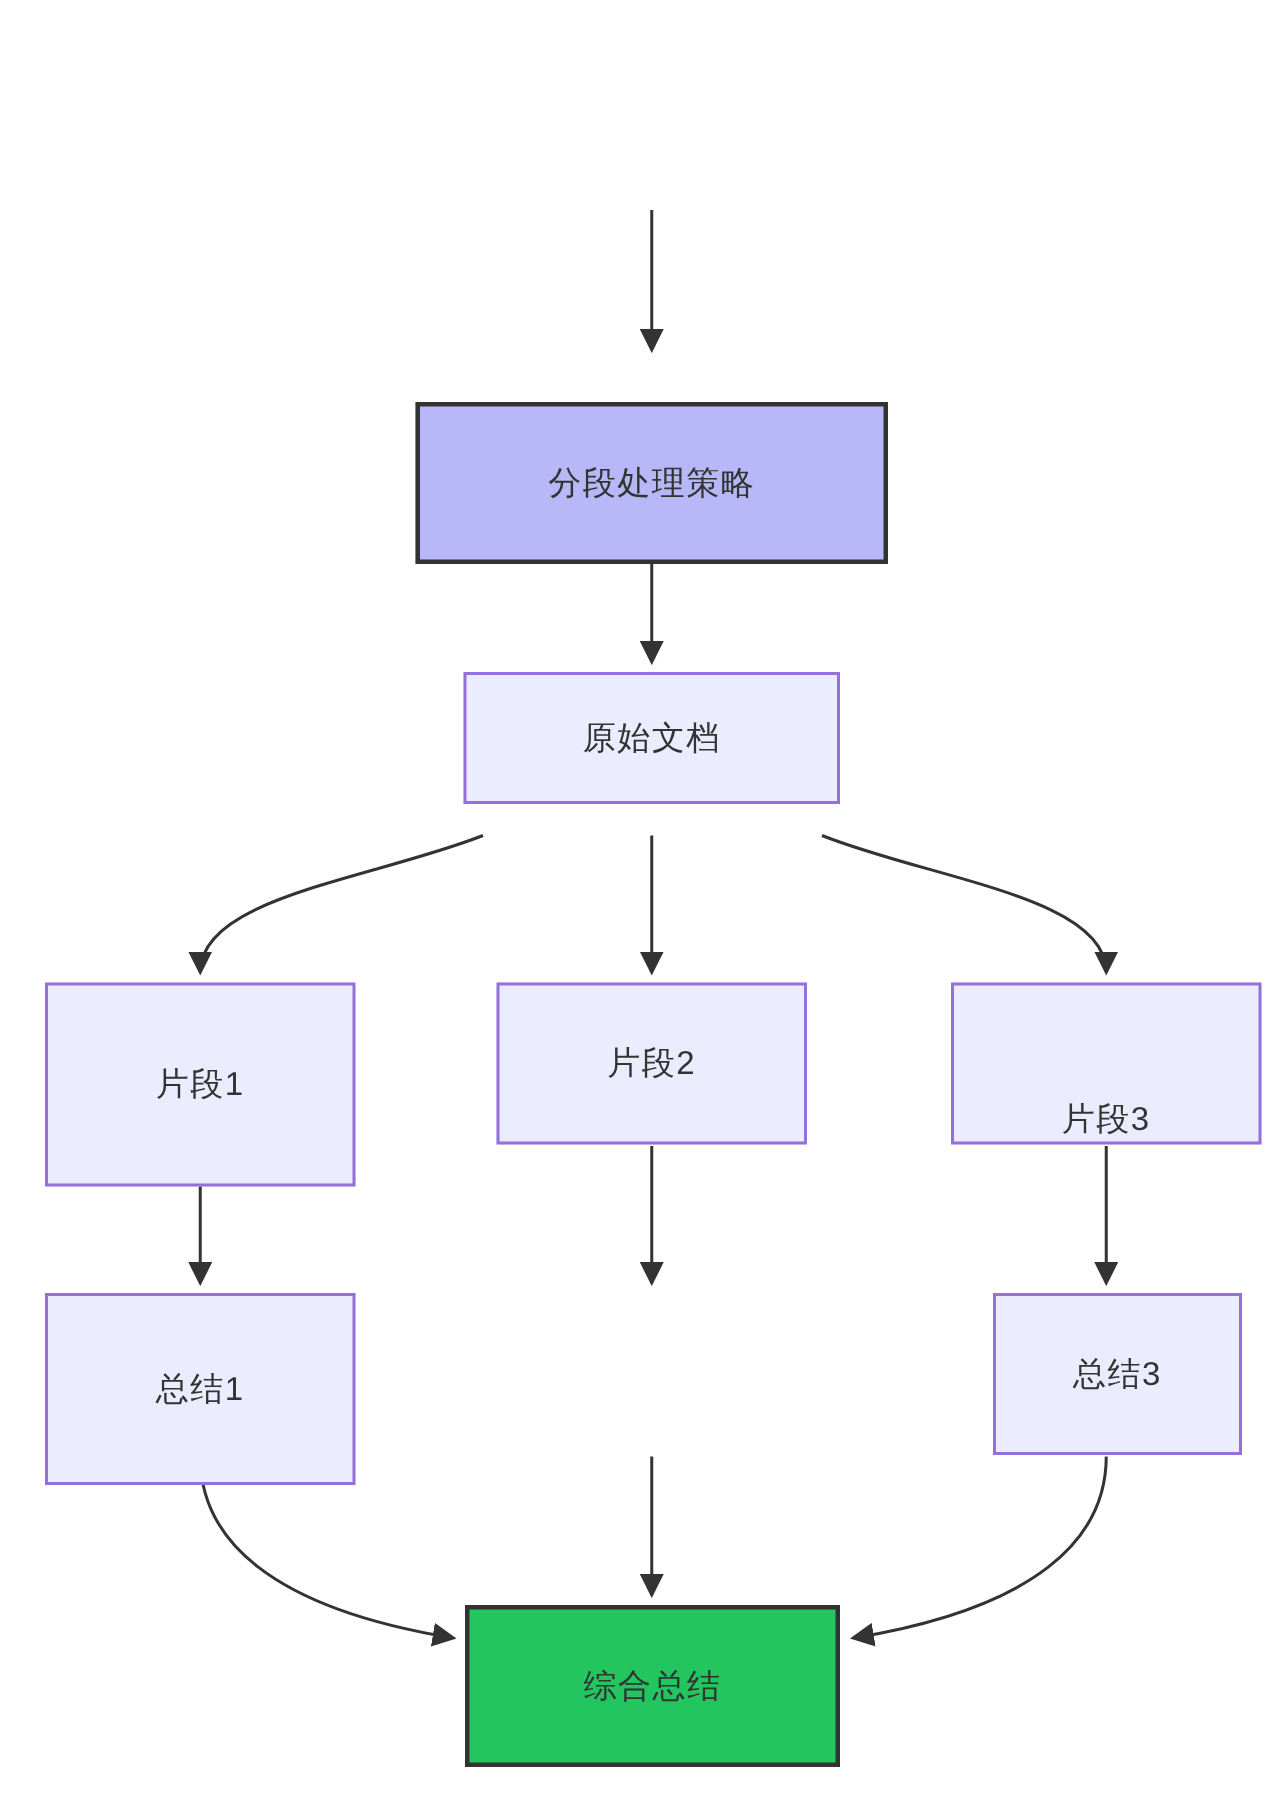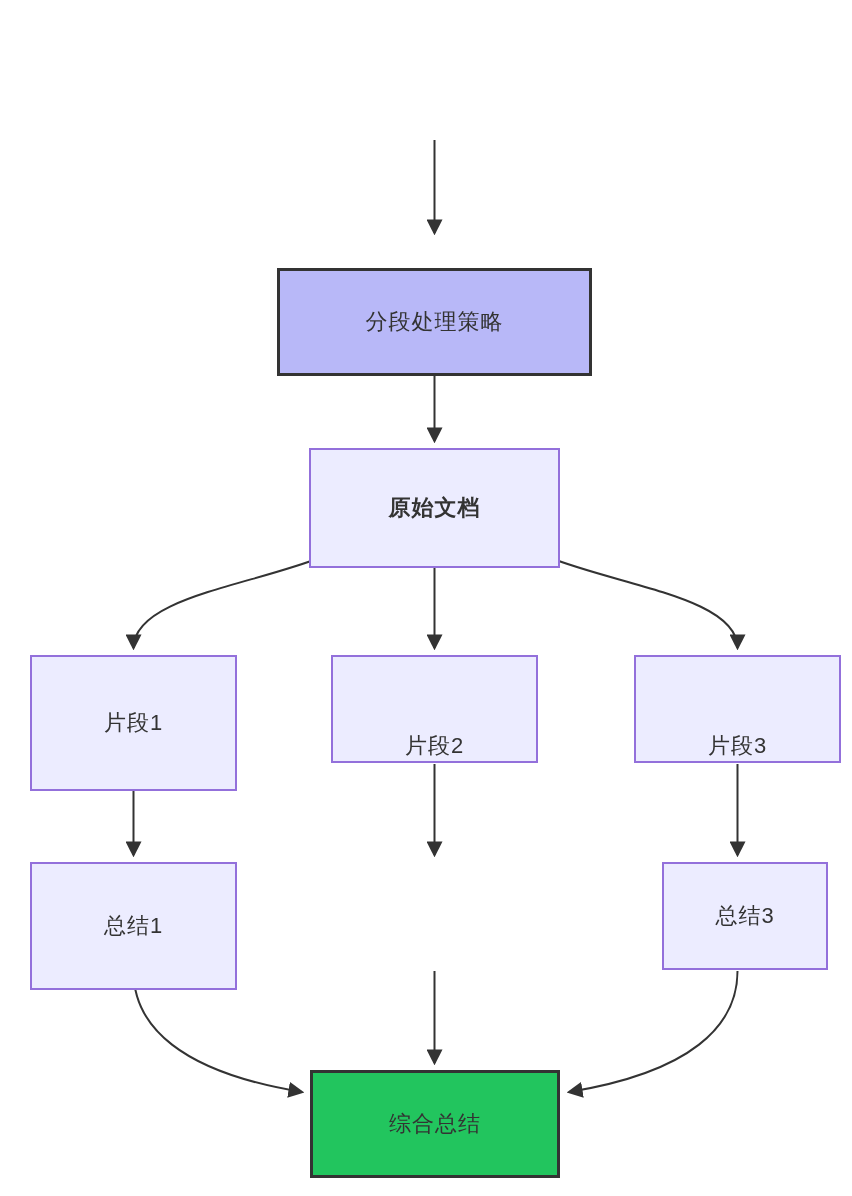--- a/index.html
+++ b/index.html
@@ -40,23 +40,23 @@
     background: #B8B8F8;
     border: 3px solid #333333;
   }
   .node-success {
     background: #22c55e;
     border: 3px solid #333333;
   }
   
   #n-doc       { left: 278px; top: 33px;   width: 312px; height: 107px; }
   #n-strategy  { left: 277px; top: 240px;  width: 315px; height: 108px; margin-top: 28px; }
-  #n-orig      { left: 309px; top: 448px;  width: 251px; height: 120px; font-weight: bold; }
+  #n-orig      { left: 309px; top: 448px;  width: 251px; height: 88px; }
   #n-seg1      { left: 30px;  top: 655px;  width: 207px; height: 136px; }
-  #n-seg2      { left: 331px; top: 655px;  width: 207px; height: 108px; align-items: flex-end; }
+  #n-seg2      { left: 331px; top: 655px;  width: 207px; height: 108px; }
   #n-seg3      { left: 634px; top: 655px;  width: 207px; height: 108px; align-items: flex-end; }
   #n-sum1      { left: 30px;  top: 862px;  width: 207px; height: 128px; }
   #n-sum2      { left: 331px; top: 862px;  width: 207px; height: 108px; }
   #n-sum3      { left: 662px; top: 862px;  width: 166px; height: 108px; }
   #n-final     { left: 310px; top: 1070px; width: 250px; height: 108px; }
 </style>
 </head>
 <body>
 
 <div class="canvas">

